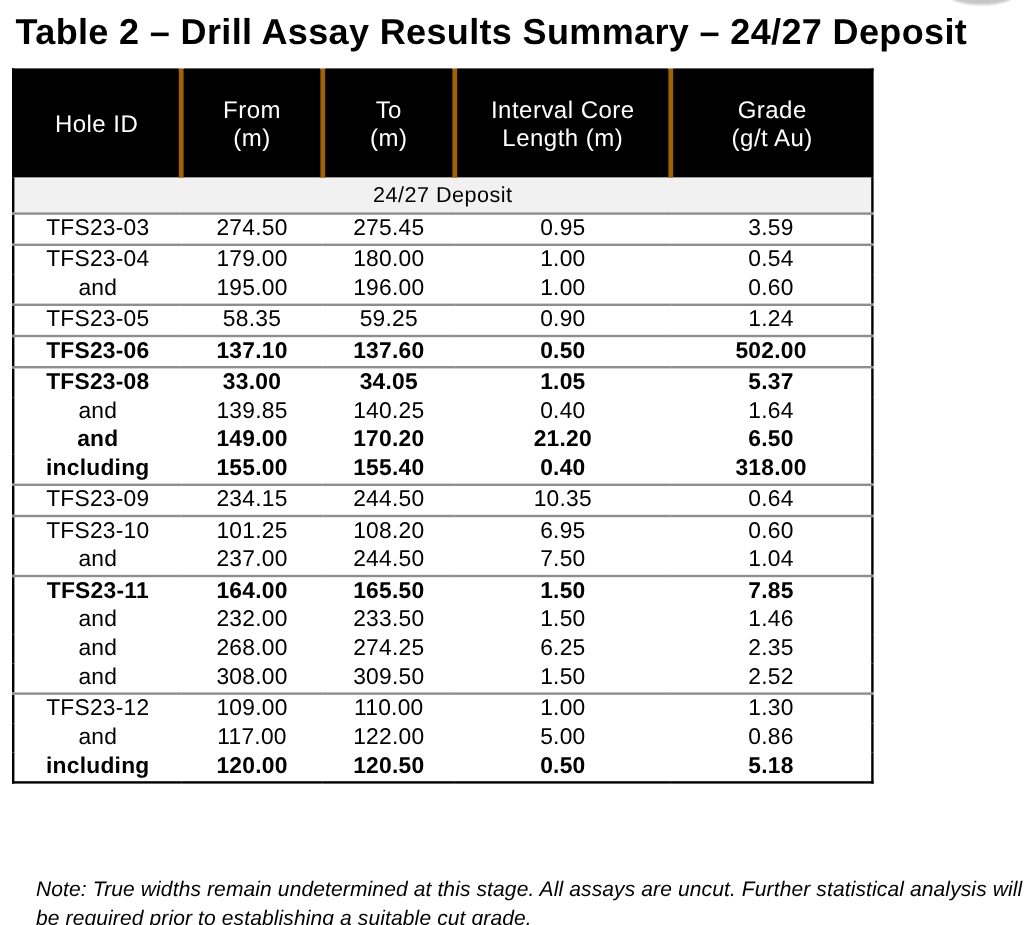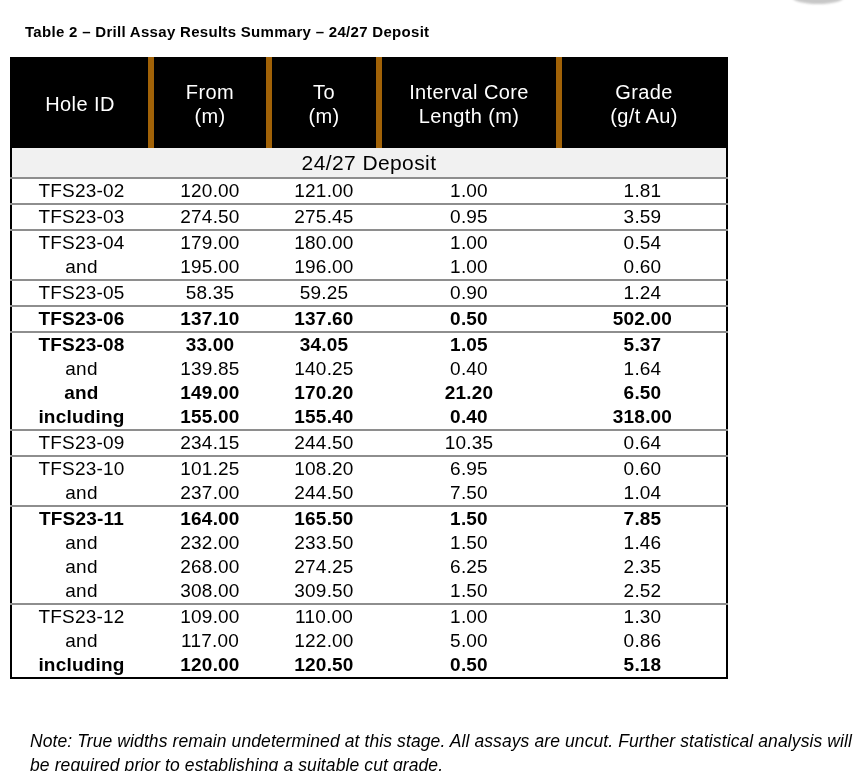--- a/index.html
+++ b/index.html
@@ -5,37 +5,37 @@
   html,body { margin:0; padding:0; background:#ffffff; }
   .page {
     position:relative; width:855px; height:771px; background:#ffffff;
     font-family:"Liberation Sans", sans-serif; color:#000; overflow:hidden;
   }
   .logo-fragment {
     position:absolute; left:792px; top:-10px; width:52px; height:14px;
     border-radius:50%; background:#9a9a9a; opacity:.55; filter:blur(1px);
   }
   .doc-title {
-    position:absolute; left:9px; top:7px; margin:16px;
-    font-size:15px; font-weight:700; letter-spacing:0.3px; white-space:nowrap;
+    position:absolute; left:9px; top:7px; margin:4px;
+    font-size:30px; font-weight:700; letter-spacing:0.3px; white-space:nowrap;
   }
   table.assay-table {
     position:absolute; left:10px; top:57px; width:716px;
     border-collapse:collapse; table-layout:fixed;
     border:2px solid #000;
   }
   thead th {
     background:#000; color:#fff; font-weight:400; font-size:20px;
     line-height:24px; height:89px; vertical-align:middle; text-align:center;
-    border-left:6px solid #a16207; letter-spacing:0.4px; padding:0;
+    border-left:4px solid #a16207; letter-spacing:0.4px; padding:0;
   }
   thead th:first-child { border-left:none; }
   thead th .hline { display:block; }
   tr.section-row td {
-    background:#f1f1f1; font-size:21px; height:29px; text-align:center;
+    background:#f1f1f1; font-size:18px; height:29px; text-align:center;
     border-bottom:1px solid #3c3c3c; letter-spacing:0.4px; padding:0;
   }
   tbody td {
     font-size:19px; height:24px; text-align:center; vertical-align:middle;
     padding:0; letter-spacing:0.2px; white-space:nowrap;
   }
   tr.group-start td { border-top:2px solid #8e8e8e; }
   tr.bold-row td { font-weight:700;margin-top:32px; }
   td.qualifier { }
   .note {
@@ -83,27 +83,20 @@
           <span class="hline">(g/t Au)</span>
         </th>
       </tr>
     </thead>
     <tbody>
       <tr class="section-row">
         <td colspan="5">24/27 Deposit</td>
       </tr>
 
         <tr class="group-start">
-          <td>TFS23-02</td>
-          <td>120.00</td>
-          <td>121.00</td>
-          <td>1.00</td>
-          <td>1.81</td>
-        </tr>
-        <tr class="group-start">
           <td>TFS23-03</td>
           <td>274.50</td>
           <td>275.45</td>
           <td>0.95</td>
           <td>3.59</td>
         </tr>
         <tr class="group-start">
           <td>TFS23-04</td>
           <td>179.00</td>
           <td>180.00</td>

